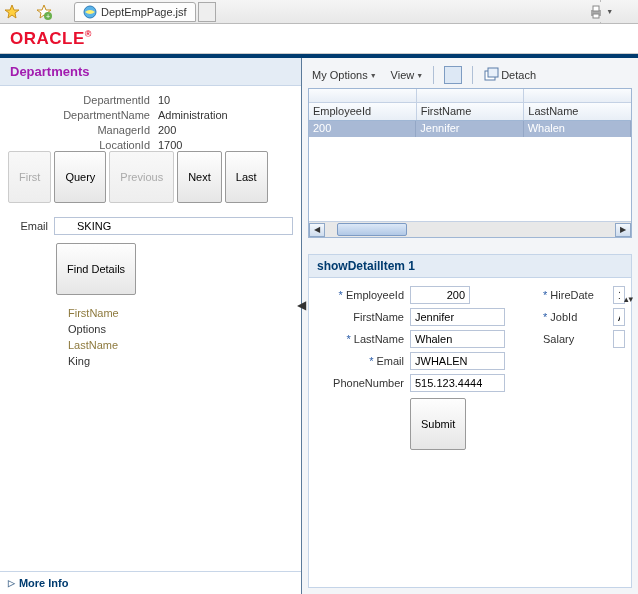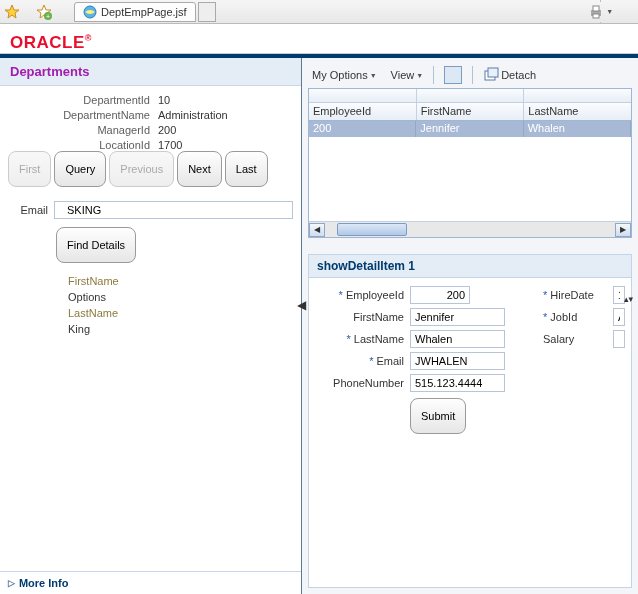--- a/index.html
+++ b/index.html
@@ -20,25 +20,25 @@
 .oracle-o { position: absolute; right: 4px; top: 32px; color: #e8102e; font-weight: bold; font-size: 20px; font-family: Arial; }
 
 .main { display: flex; height: 540px; border-top: 4px solid #003b6f; position: relative; }
 .left-panel { width: 302px; border-right: 1px solid #5b7a9a; display: flex; flex-direction: column; }
 .panel-header { background: #e4ecf5; color: #a21caf; font-weight: bold; font-size: 13px; padding: 6px 10px; border-bottom: 1px solid #c8d6e8; }
 .panel-body { padding: 8px; flex: 1; }
 .dept-grid { display: grid; grid-template-columns: 150px 1fr; row-gap: 3px; }
 .dept-grid .lbl { text-align: right; padding-right: 8px; color: #5e5e5e; }
 .dept-grid .val { color: #333; }
 .btn-row { display: flex; gap: 3px; margin-bottom: 14px; }
-.btn { background: linear-gradient(#fefefe, #e6e6e6); border: 1px solid #9a9a9a; border-radius: 8px; padding: 11px 10px; font-size: 11px; cursor: pointer; }
+.btn { background: linear-gradient(#fefefe, #e6e6e6); border: 1px solid #9a9a9a; border-radius: 2px; padding: 19px 10px; font-size: 11px; cursor: pointer; }
 .btn:disabled, .btn.disabled { color: #aaa; cursor: default; background: linear-gradient(#f8f8f8, #eee); border-color: #ccc; }
 .email-row { display: flex; align-items: center; gap: 6px; margin-bottom: 8px; }
 .email-row label { width: 40px; text-align: right; }
-.email-row input { flex: 1; border: 1px solid #b8c4d8; padding: 2px 12px; font-size: 11px; }
+.email-row input { flex: 1; border: 1px solid #b8c4d8; padding: 2px 22px; font-size: 11px; }
 .find-btn-wrap { padding-left: 48px; margin-bottom: 10px; }
 .detail-lines { padding-left: 60px; line-height: 16px; }
 .detail-lines .lbl { color: #8e7a3e; }
 .more-info { border-top: 1px solid #c8d6e8; padding: 5px 8px; color: #003b6f; font-weight: bold; display: flex; align-items: center; gap: 4px; cursor: pointer; }
 .more-info .disc { font-size: 9px; color: #5b7a9a; }
 
 .right-panel { flex: 1; background: #f3f5f8; display: flex; flex-direction: column; padding: 6px; position: relative; }
 .toolbar { display: flex; align-items: center; gap: 6px; margin-bottom: 2px; }
 .tool-btn { display: flex; align-items: center; gap: 2px; padding: 2px 4px; cursor: pointer; font-size: 11px; color: #333; }
 .icon-box { width: 18px; height: 18px; background: #dde8f5; border: 1px solid #7e9cc2; display: inline-block; }
@@ -155,21 +155,21 @@
               <line x1="13" y1="8" x2="15" y2="8"></line>
             </g>
           </svg>
       </span>
       <span>Tools</span>
       <span class="dropdown-arrow">▼</span>
     </div>
   </div>
 </div>
 
-<div class="oracle-header" style="position:relative;align-items:flex-end;">
+<div class="oracle-header" style="position:relative;">
   <span class="oracle-logo"><span>ORACLE</span><span class="oracle-r">®</span></span>
   <span class="oracle-o">C</span>
 </div>
 
 <div class="main">
 
   <div class="left-panel">
     <div class="panel-header">Departments</div>
     <div class="panel-body">
       <div class="dept-grid">

